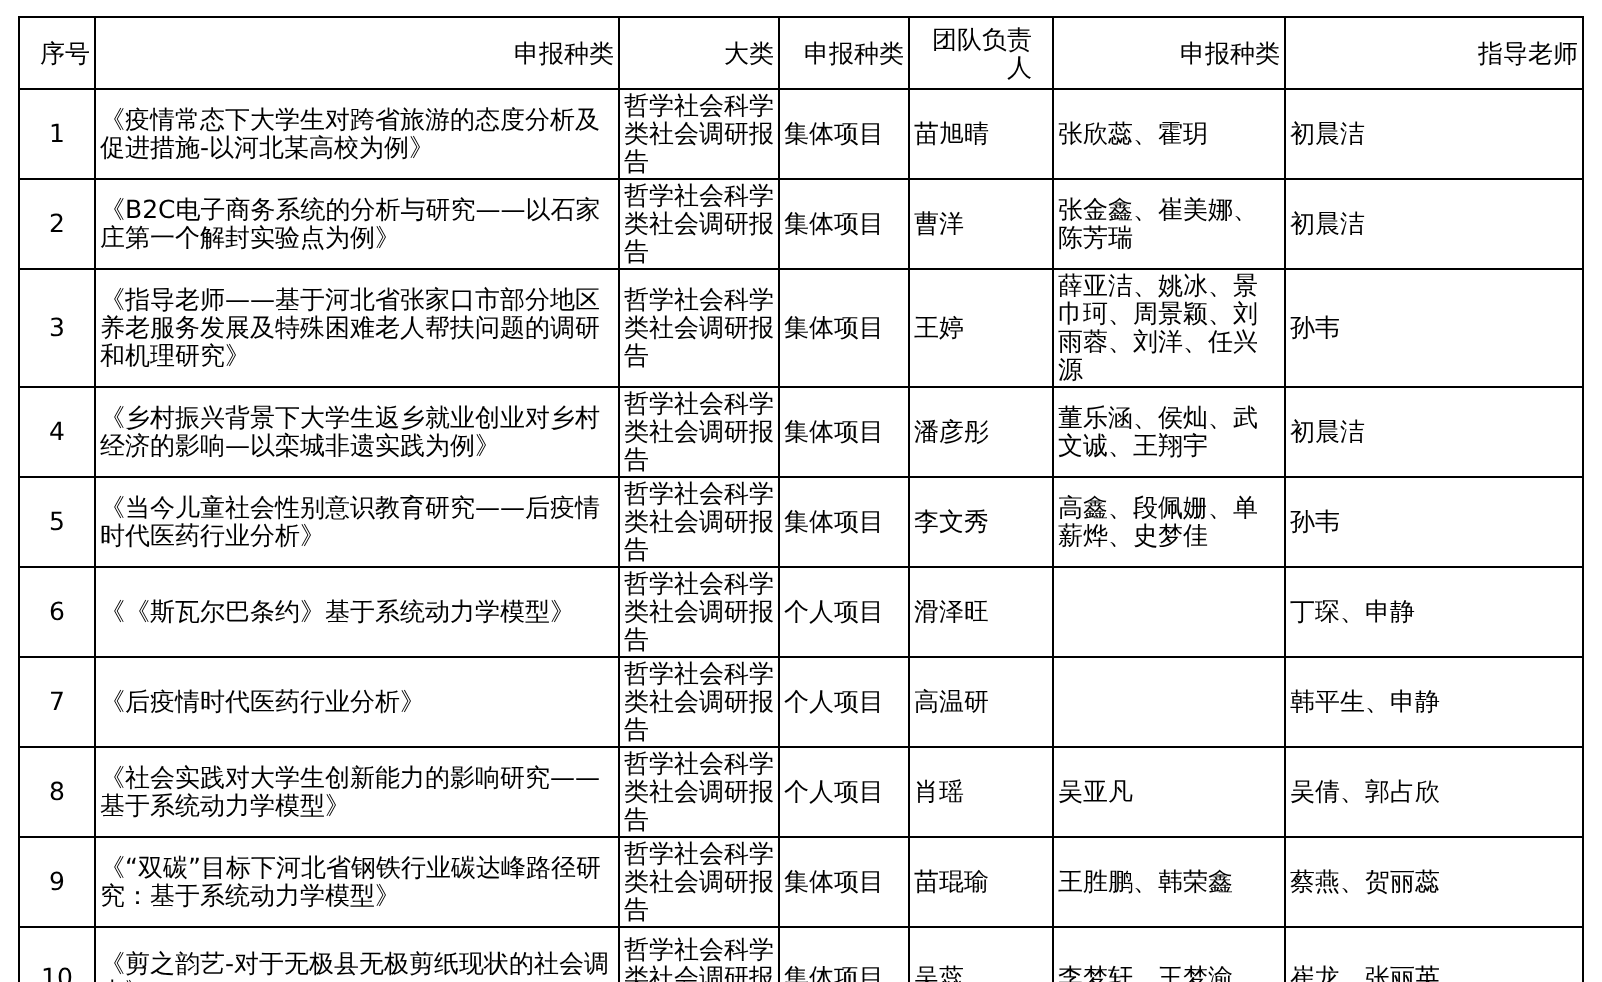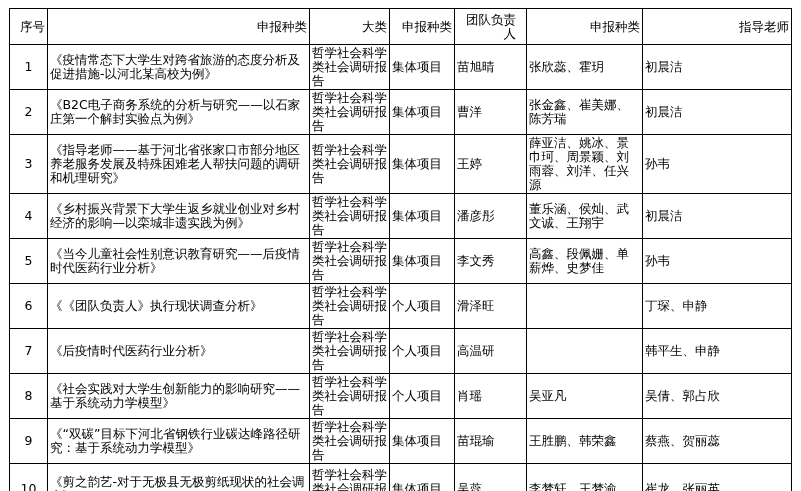--- a/index.html
+++ b/index.html
@@ -102,21 +102,21 @@
         <td class="c">5</td>
         <td>《当今儿童社会性别意识教育研究——后疫情时代医药行业分析》</td>
         <td>哲学社会科学类社会调研报告</td>
         <td>集体项目</td>
         <td>李文秀</td>
         <td>高鑫、段佩姗、单薪烨、史梦佳</td>
         <td>孙韦</td>
       </tr>
       <tr style="height:44px">
         <td class="c">6</td>
-        <td>《《团队负责人》执行现状调查分析》</td>
+        <td>《《斯瓦尔巴条约》基于系统动力学模型》</td>
         <td>哲学社会科学类社会调研报告</td>
         <td>个人项目</td>
         <td>滑泽旺</td>
         <td></td>
         <td>丁琛、申静</td>
       </tr>
       <tr style="height:44px">
         <td class="c">7</td>
         <td>《后疫情时代医药行业分析》</td>
         <td>哲学社会科学类社会调研报告</td>

